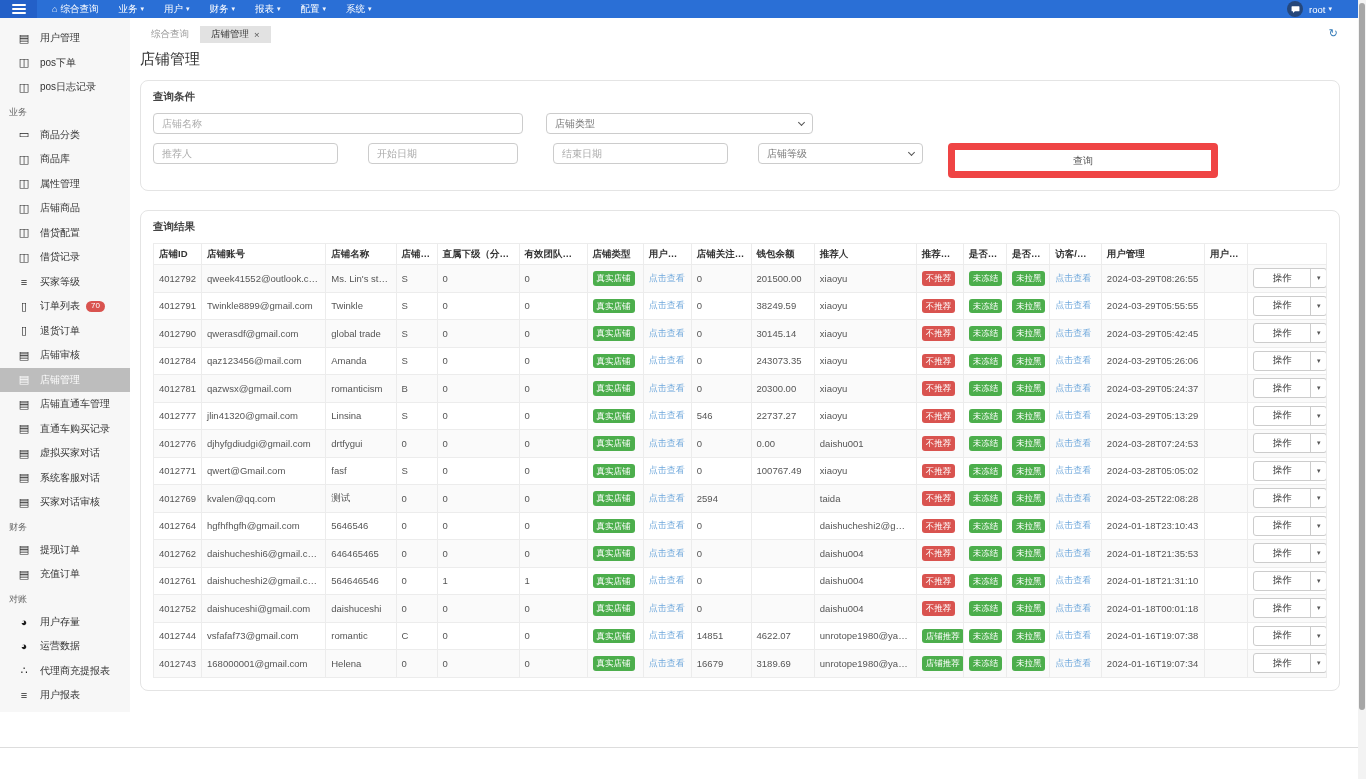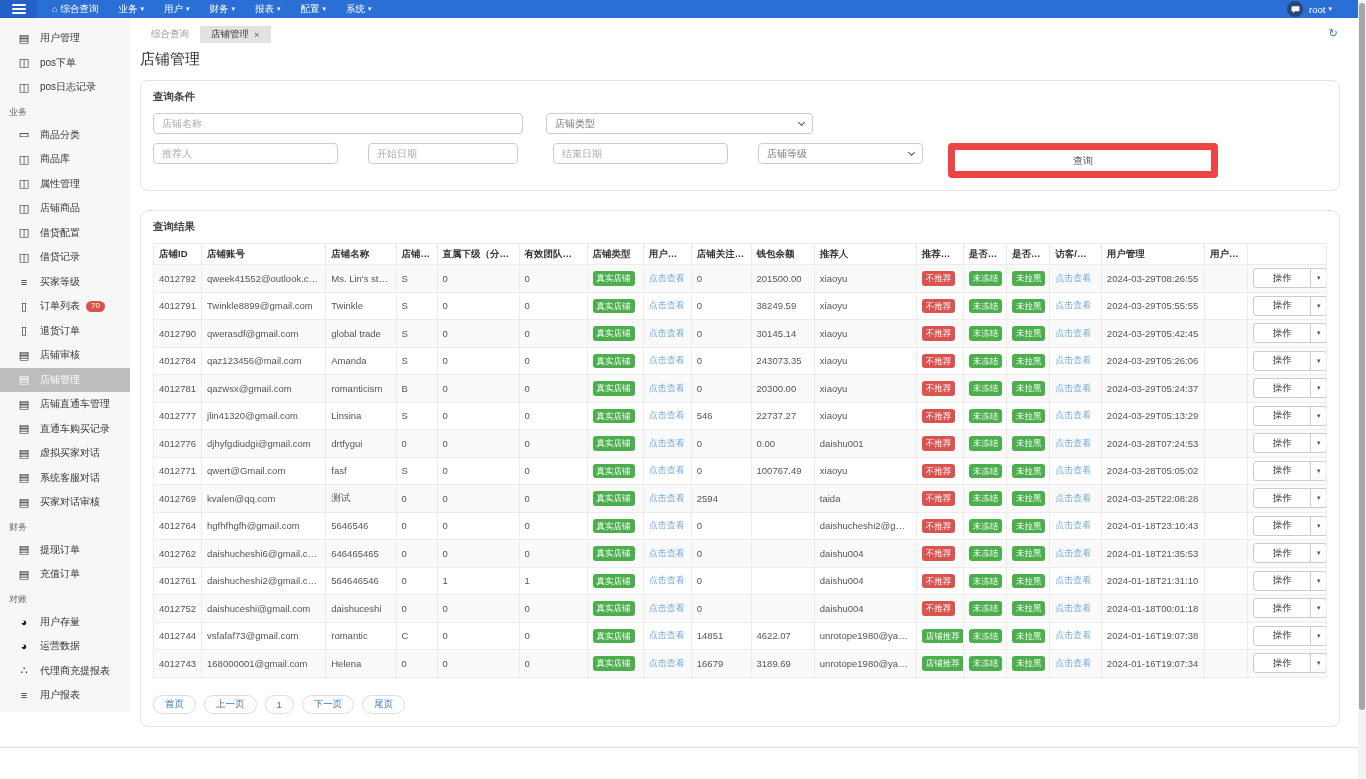--- a/index.html
+++ b/index.html
@@ -720,27 +720,20 @@
               <td></td>
               <td>
                 <div class="act">
                   <span class="act-main">操作</span>
                   <span class="act-caret">▾</span>
                 </div>
               </td>
             </tr>
           </tbody>
       </table>
-      <div class="pagination">
-          <a class="page-pill">首页</a>
-          <a class="page-pill">上一页</a>
-          <a class="page-pill">1</a>
-          <a class="page-pill">下一页</a>
-          <a class="page-pill">尾页</a>
-        </div>
     </section>
   </main>
 </div>
 
 <div class="footer-line"></div>
 
 <div class="scrollbar">
   <div class="scroll-thumb"></div>
 </div>
 

